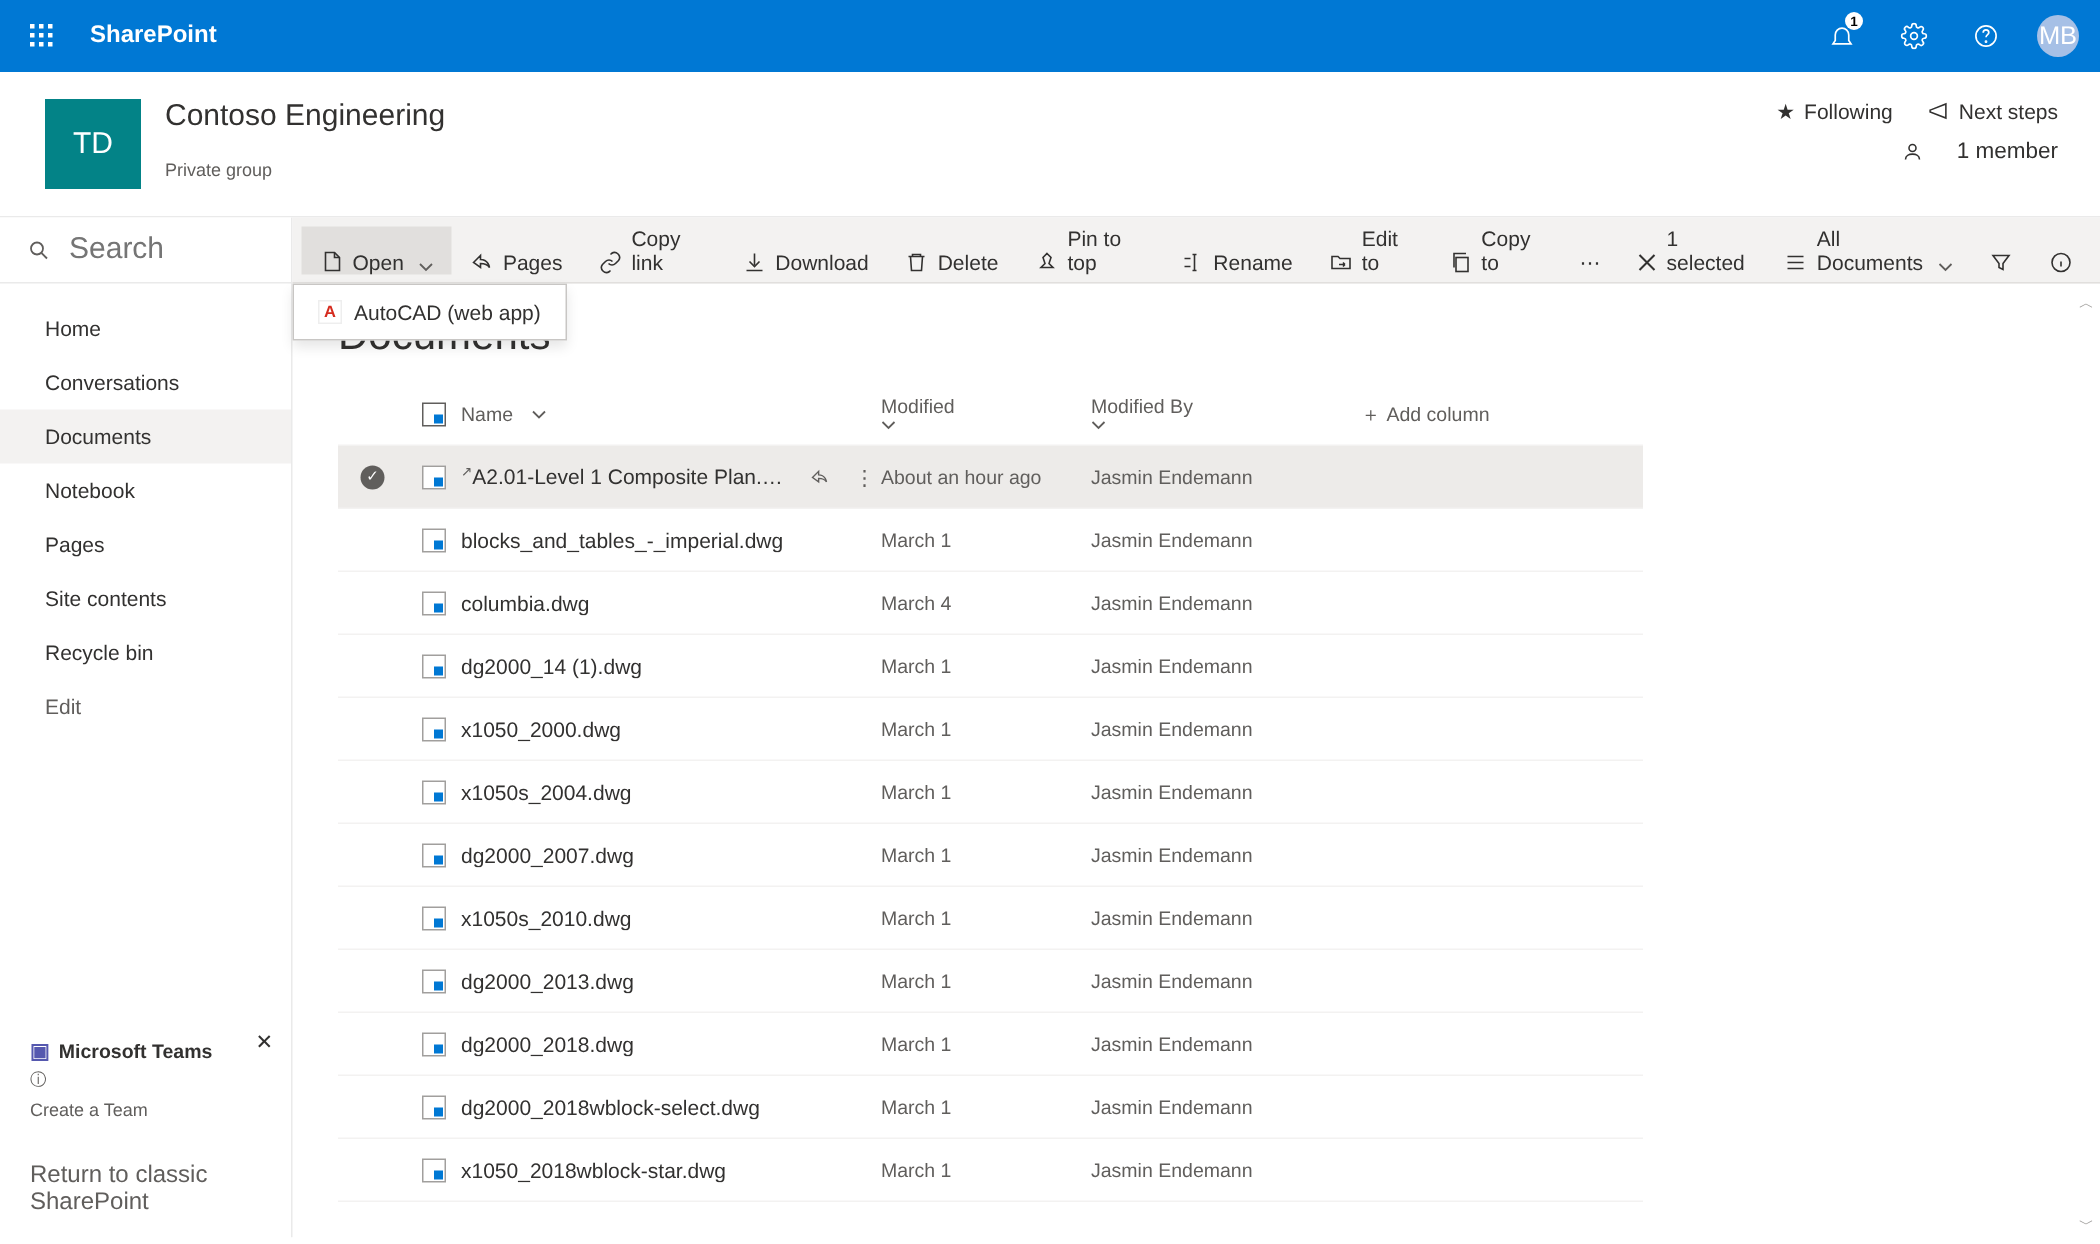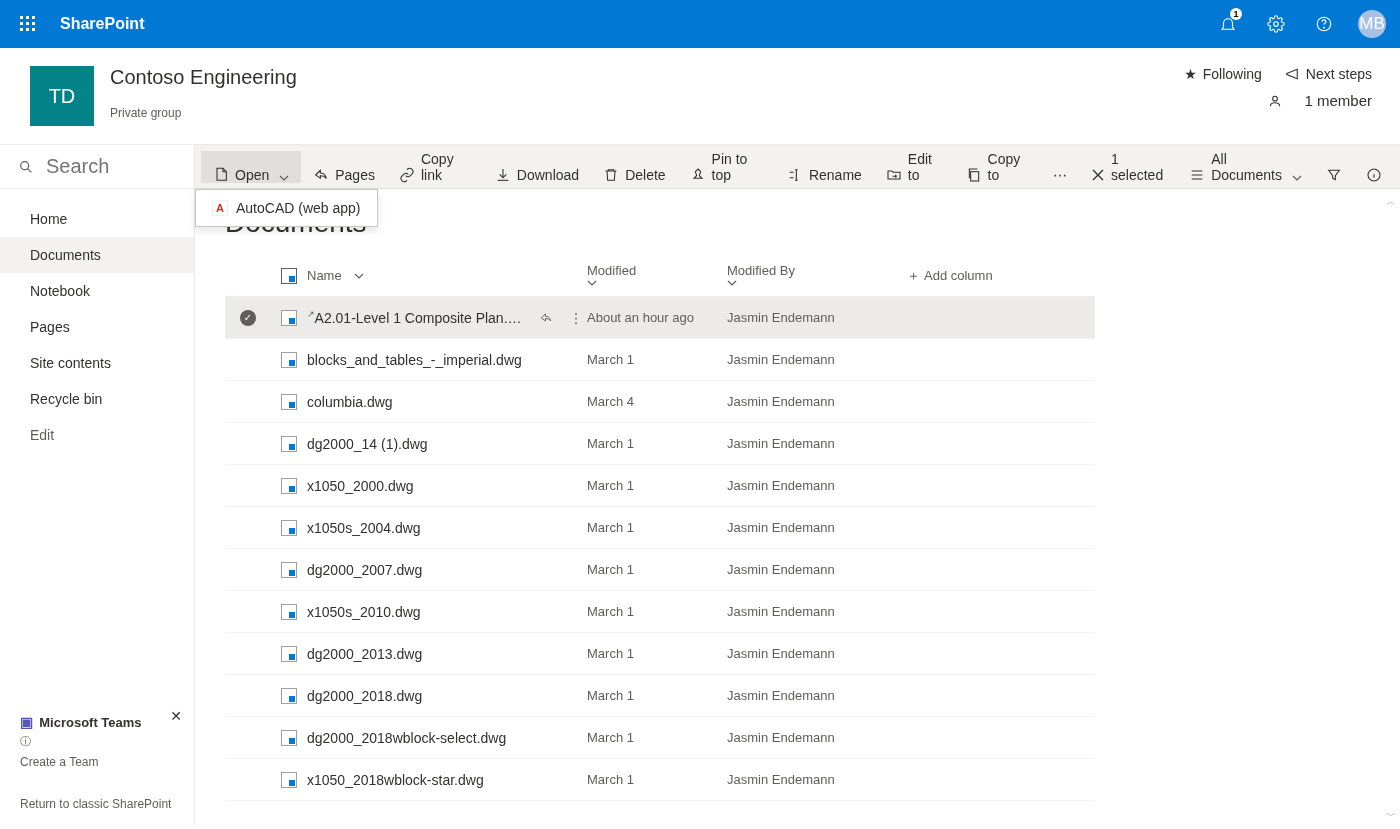--- a/index.html
+++ b/index.html
@@ -36,21 +36,21 @@
   .search{display:flex;align-items:center;gap:10px;padding:0 18px;height:44px;border-bottom:1px solid var(--border);color:var(--muted)}
   .search input{border:none;outline:none;font-size:20px;color:var(--muted);flex:1;background:transparent}
   .nav{padding:12px 0;flex:1}
   .nav-item{padding:10px 30px;font-size:14px;color:var(--text);cursor:pointer}
   .nav-item.sel{background:var(--hover);border-left:2px solid transparent;padding-left:28px}
   .nav-item.muted{color:var(--muted)}
   .promo{padding:14px 20px;position:relative;font-size:12px;color:var(--muted)}
   .promo-title{display:flex;align-items:center;gap:6px;color:var(--text);font-weight:600;font-size:13px;margin-bottom:4px}
   .promo-close{position:absolute;top:8px;right:12px;cursor:pointer;font-size:14px;color:var(--text)}
   .promo-link{color:var(--muted);cursor:pointer;margin-top:6px;display:inline-block}
-  .return{padding:14px 20px;font-size:12px;color:var(--muted);cursor:pointer}
+  .return{padding:14px 20px;font-size:16px;color:var(--muted);cursor:pointer}
   
   .content{flex:1;display:flex;flex-direction:column;min-width:0;position:relative}
   .cmdbar{height:44px;background:#f3f2f1;display:flex;align-items:center;padding:0 6px;border-bottom:1px solid #e1dfdd}
   .cmd{display:flex;align-items:flex-end;gap:6px;padding:0 12px;height:32px;font-size:14px;color:var(--text);cursor:pointer}
   .cmd.sel{background:#e1dfdd}
   .cmd-right{margin-left:auto;display:flex;align-items:center}
   .ico{width:16px;height:16px;display:inline-flex;align-items:center;justify-content:center}
   
   .open-dd{position:absolute;top:44px;left:0px;background:#fff;border:1px solid #c8c6c4;box-shadow:0 4px 8px rgba(0,0,0,.1);z-index:5}
   .dd-item{display:flex;align-items:center;gap:8px;padding:10px 16px;font-size:14px;color:var(--text);cursor:pointer}
@@ -164,20 +164,21 @@
       <span>
         <svg width="16" height="16" viewBox="0 0 24 24" fill="none" stroke="#605e5c" stroke-width="1.8">
             <circle cx="10" cy="10" r="6"></circle>
             <path d="M20 20l-5.5-5.5"></path>
           </svg>
       </span>
       <input placeholder="Search" style="">
     </div>
     <div class="nav" id="nav">
         <div class="nav-item">Home</div>
+        <div class="nav-item">Conversations</div>
         <div class="nav-item sel">Documents</div>
         <div class="nav-item">Notebook</div>
         <div class="nav-item">Pages</div>
         <div class="nav-item">Site contents</div>
         <div class="nav-item">Recycle bin</div>
         <div class="nav-item muted">Edit</div>
       </div>
     <div class="promo">
       <span class="promo-close">✕</span>
       <div class="promo-title">

